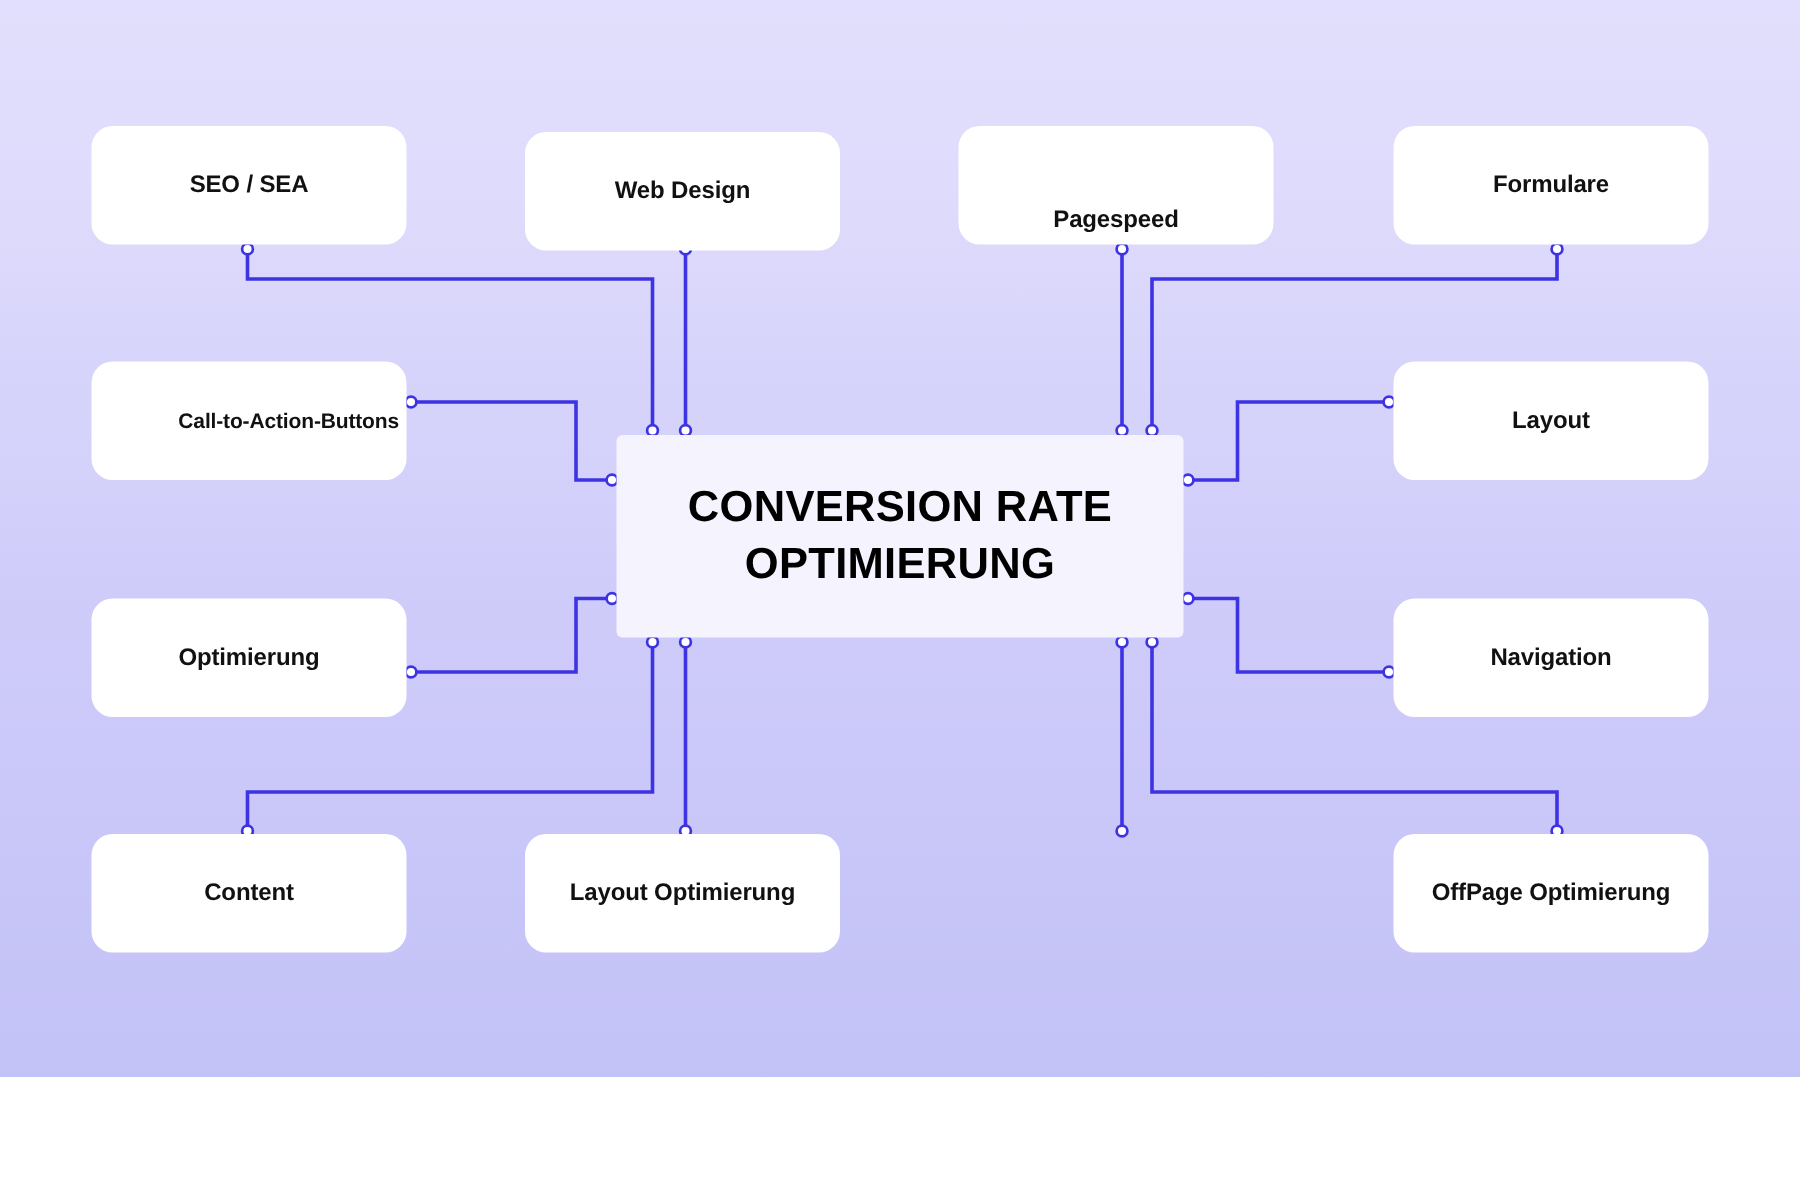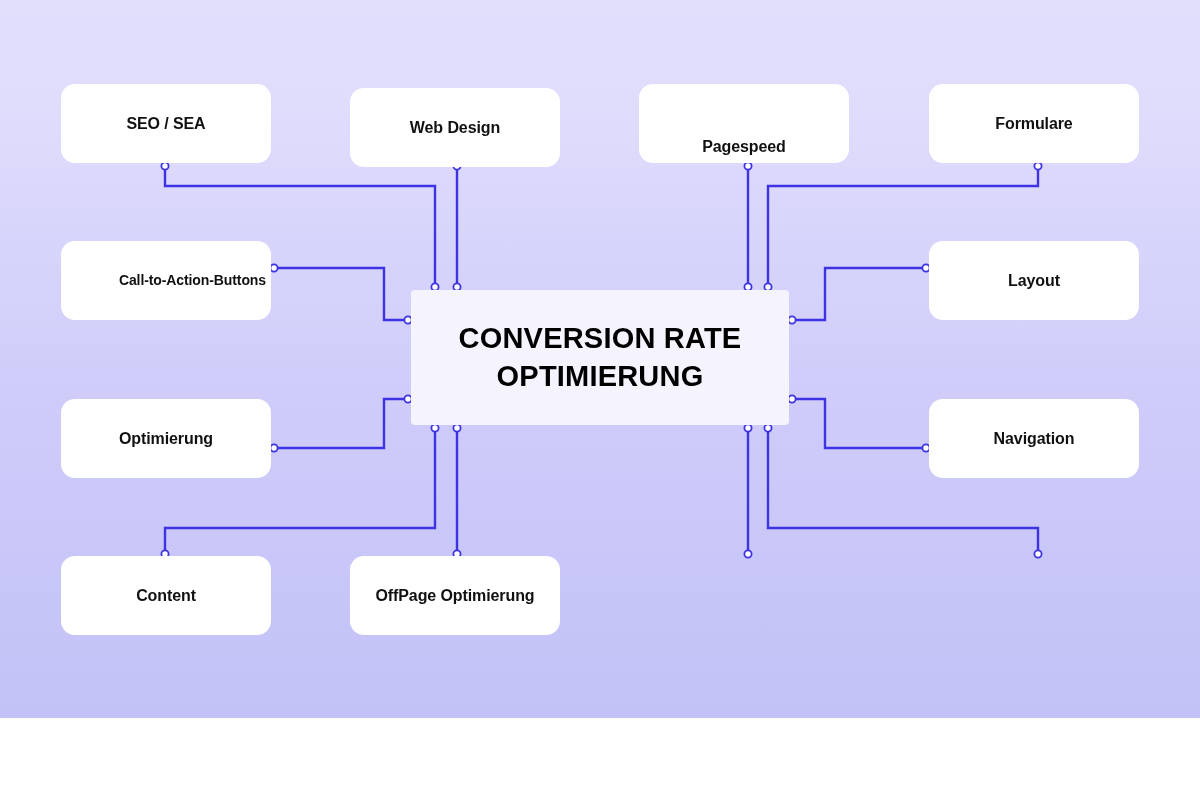--- a/index.html
+++ b/index.html
@@ -153,20 +153,23 @@
     <div class="node" style="left: 61px; top: 399px; width: 210px; height: 79px;">
       <span>Optimierung</span>
     </div>
     <div class="node" style="left: 929px; top: 399px; width: 210px; height: 79px;">
       <span>Navigation</span>
     </div>
     <div class="node" style="left: 61px; top: 556px; width: 210px; height: 79px;">
       <span>Content</span>
     </div>
     <div class="node" style="left: 350px; top: 556px; width: 210px; height: 79px;">
+      <span>Layout Optimierung</span>
+    </div>
+    <div class="node" style="left: 929px; top: 556px; width: 210px; height: 79px;">
       <span>OffPage Optimierung</span>
     </div>
 
     <div class="center-node">
       <div class="center-title">
         <span>CONVERSION RATE</span><br>
         <span>OPTIMIERUNG</span>
       </div>
     </div>
 

